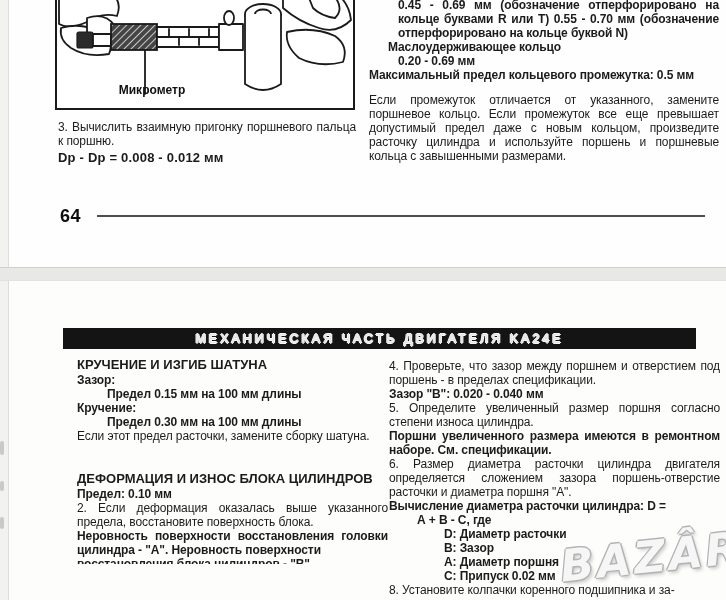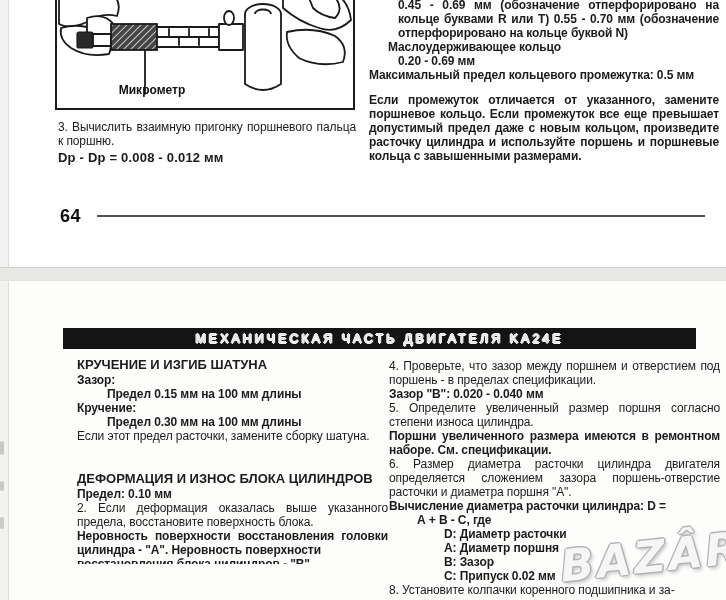--- a/index.html
+++ b/index.html
@@ -31,21 +31,21 @@
   #top-left-col{position:absolute;left:58px;top:120px;width:298px;}
   #top-left-col .formula{font-size:13px;margin-top:3px;margin-bottom:16px;letter-spacing:0.2px;}
   #page-number{
     position:absolute;left:60px;top:206px;
     font-size:18px;font-weight:bold;letter-spacing:0.5px;color:#0d0d0d;
   }
   #footer-rule{position:absolute;left:97px;top:215px;width:608px;height:2px;background:#4e4e4e;}
   #top-right-col{position:absolute;left:369px;top:-2px;width:350px;}
   .ind1{padding-left:19px;}
   .ind2{padding-left:29px;}
-  #top-right-col .para{margin-top:11px;font-weight:bold;}
+  #top-right-col .para{margin-top:11px;font-weight:normal;}
 
   
   #page-gap{
     position:absolute;left:0;top:267px;width:726px;height:14px;
     background:#e8e8e6;border-top:1px solid #cfcfcc;border-bottom:1px solid #e2e2df;
     box-sizing:border-box;
   }
 
   
   #header-bar{
@@ -175,21 +175,21 @@
 
   <div id="bottom-right-col">
     <div class="txt">4. Проверьте, что зазор между поршнем и отверстием под поршень - в пределах спецификации.</div>
     <div class="txt b">Зазор "В": 0.020 - 0.040 мм</div>
     <div class="txt">5. Определите увеличенный размер поршня согласно степени износа цилиндра.</div>
     <div class="txt b">Поршни увеличенного размера имеются в ремонтном наборе. См. спецификации.</div>
     <div class="txt">6. Размер диаметра расточки цилиндра двигателя определяется сложением зазора поршень-отверстие расточки и диаметра поршня "А".</div>
     <div class="txt b">Вычисление диаметра расточки цилиндра: D =</div>
     <div class="txt b calc-ind">А + В - С, где</div>
     <div class="txt b def-ind">D: Диаметр расточки</div>
+    <div class="txt b def-ind">В: Зазор</div>
     <div class="txt b def-ind">А: Диаметр поршня</div>
-    <div class="txt b def-ind">В: Зазор</div>
     <div class="txt b def-ind">С: Припуск 0.02 мм</div>
     <div class="txt nowrap">8. Установите колпачки коренного подшипника и за-</div>
     <div class="txt cut-line">тяните  с  усилием  затяжки,  регламентированным</div>
   </div>
 
   <div id="watermark">BAZÂR</div>
 </div>
 
 </body></html>

